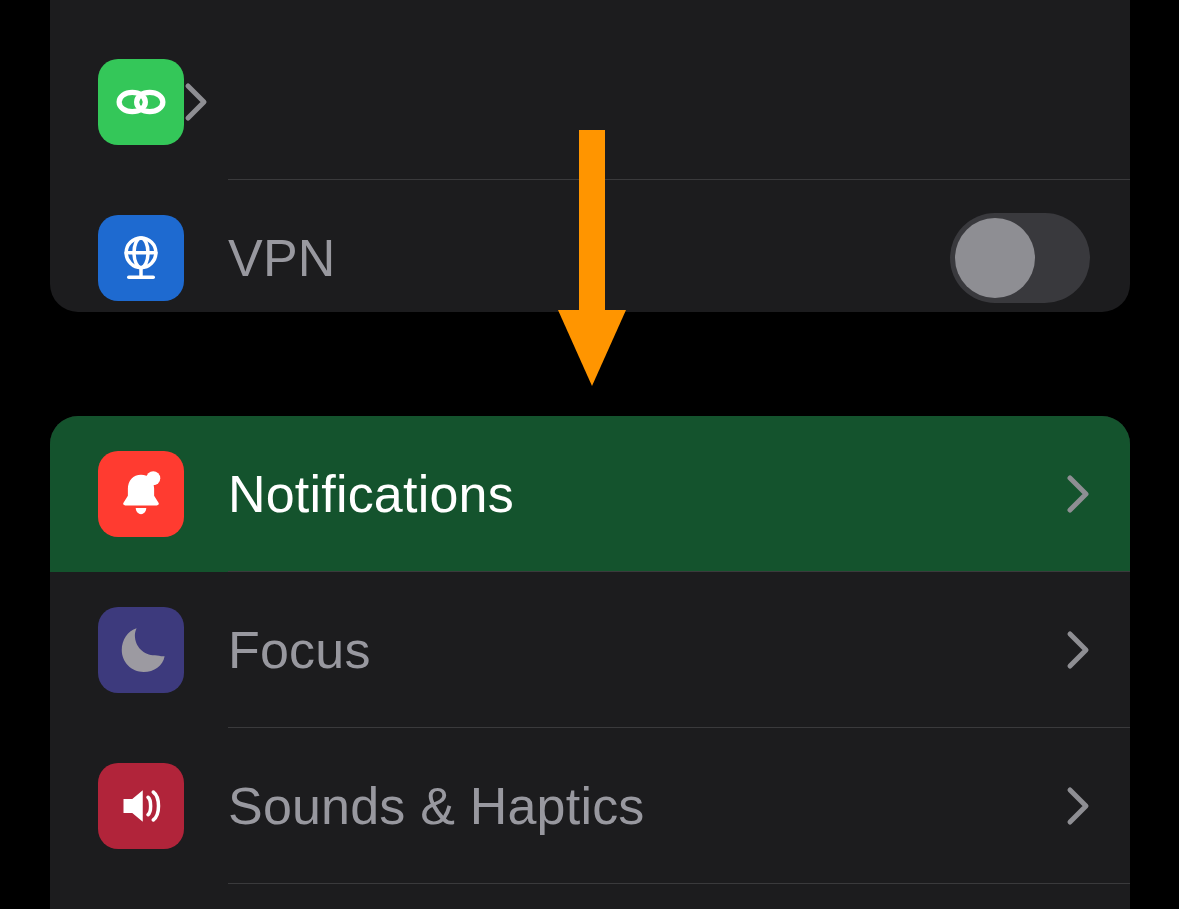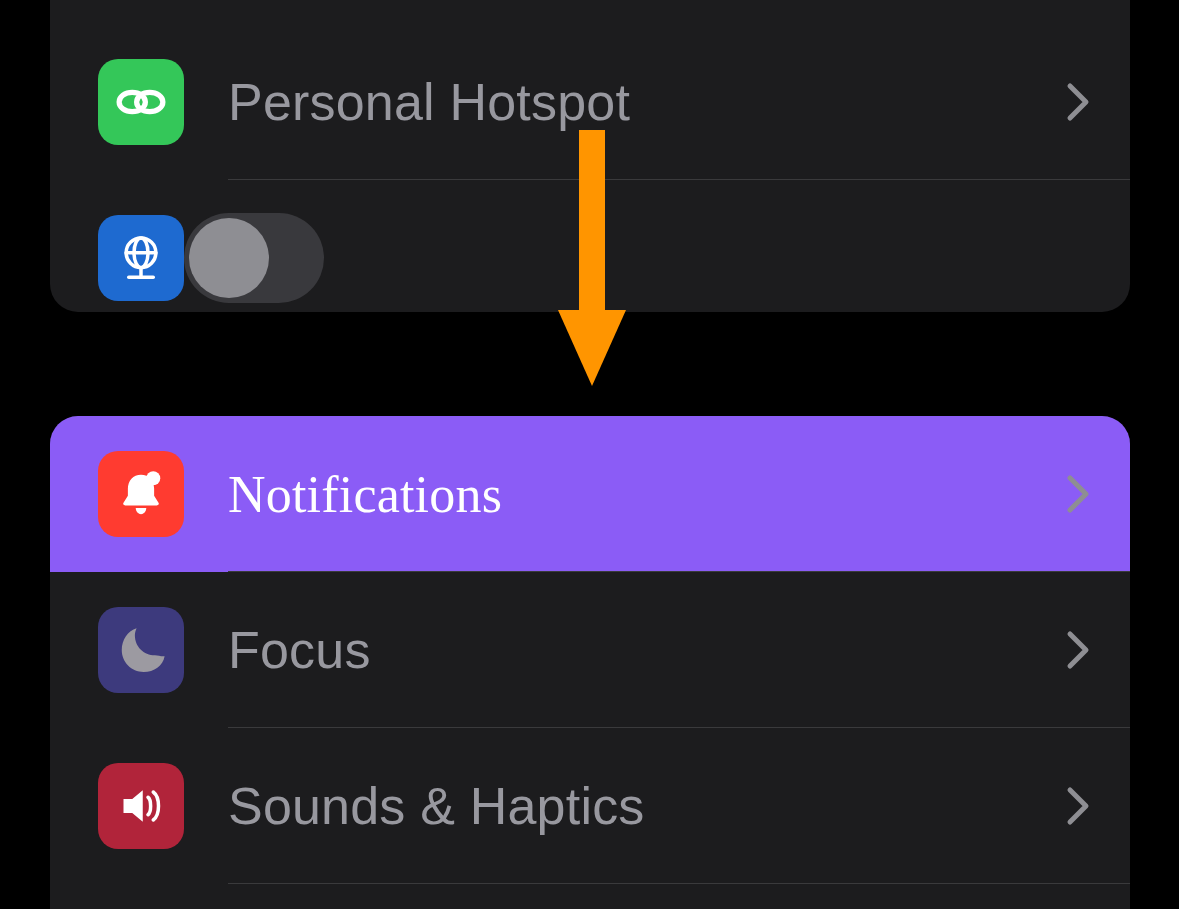--- a/index.html
+++ b/index.html
@@ -24,21 +24,21 @@
   #group-alerts  { top: 416px;  height: 626px; }
 
   .row {
     position: relative;
     height: 156px;
     display: flex;
     align-items: center;
     padding-left: 48px;
     padding-right: 40px;
   }
-  .row.highlight { background: #8b5cf6; font-family: Liberation Serif, serif; }
+  .row.highlight { background: #14532d; }
 
   .sep {
     position: absolute;
     left: 178px; right: 0; bottom: 0;
     height: 1px;
     background: #3a3a3c;
   }
 
   .icon {
     width: 86px; height: 86px;
@@ -99,37 +99,37 @@
     
   </div>
 
   <div class="row">
     <div class="icon" style="background:#34c759;">
       <svg viewBox="0 0 64 64" fill="none" stroke="#ffffff" stroke-width="6" stroke-linecap="round">
         <ellipse cx="22" cy="32" rx="15" ry="11"></ellipse>
         <ellipse cx="42" cy="32" rx="15" ry="11"></ellipse>
       </svg>
     </div>
-    <div class="label">Personal Hotspot</div>
     <svg class="chevron" viewBox="0 0 24 40" fill="none" stroke="currentColor" stroke-width="5" stroke-linecap="round" stroke-linejoin="round">
       <polyline points="4,4 20,20 4,36"></polyline>
     </svg>
     <div class="sep"></div>
   </div>
 
   <div class="row">
     <div class="icon" style="background:#1e6ad0;">
       <svg viewBox="0 0 64 64" fill="none" stroke="#ffffff" stroke-width="4" stroke-linecap="round">
         <circle cx="32" cy="26" r="17"></circle>
         <ellipse cx="32" cy="26" rx="8" ry="17"></ellipse>
         <line x1="15" y1="26" x2="49" y2="26"></line>
         <line x1="32" y1="43" x2="32" y2="52"></line>
         <line x1="18" y1="54" x2="46" y2="54"></line>
       </svg>
     </div>
+    <div class="label">VPN</div>
     <div class="toggle">
       <div class="knob"></div>
     </div>
   </div>
 
 </div>
 
 <div class="group" id="group-alerts">
 
   <div class="row highlight">

